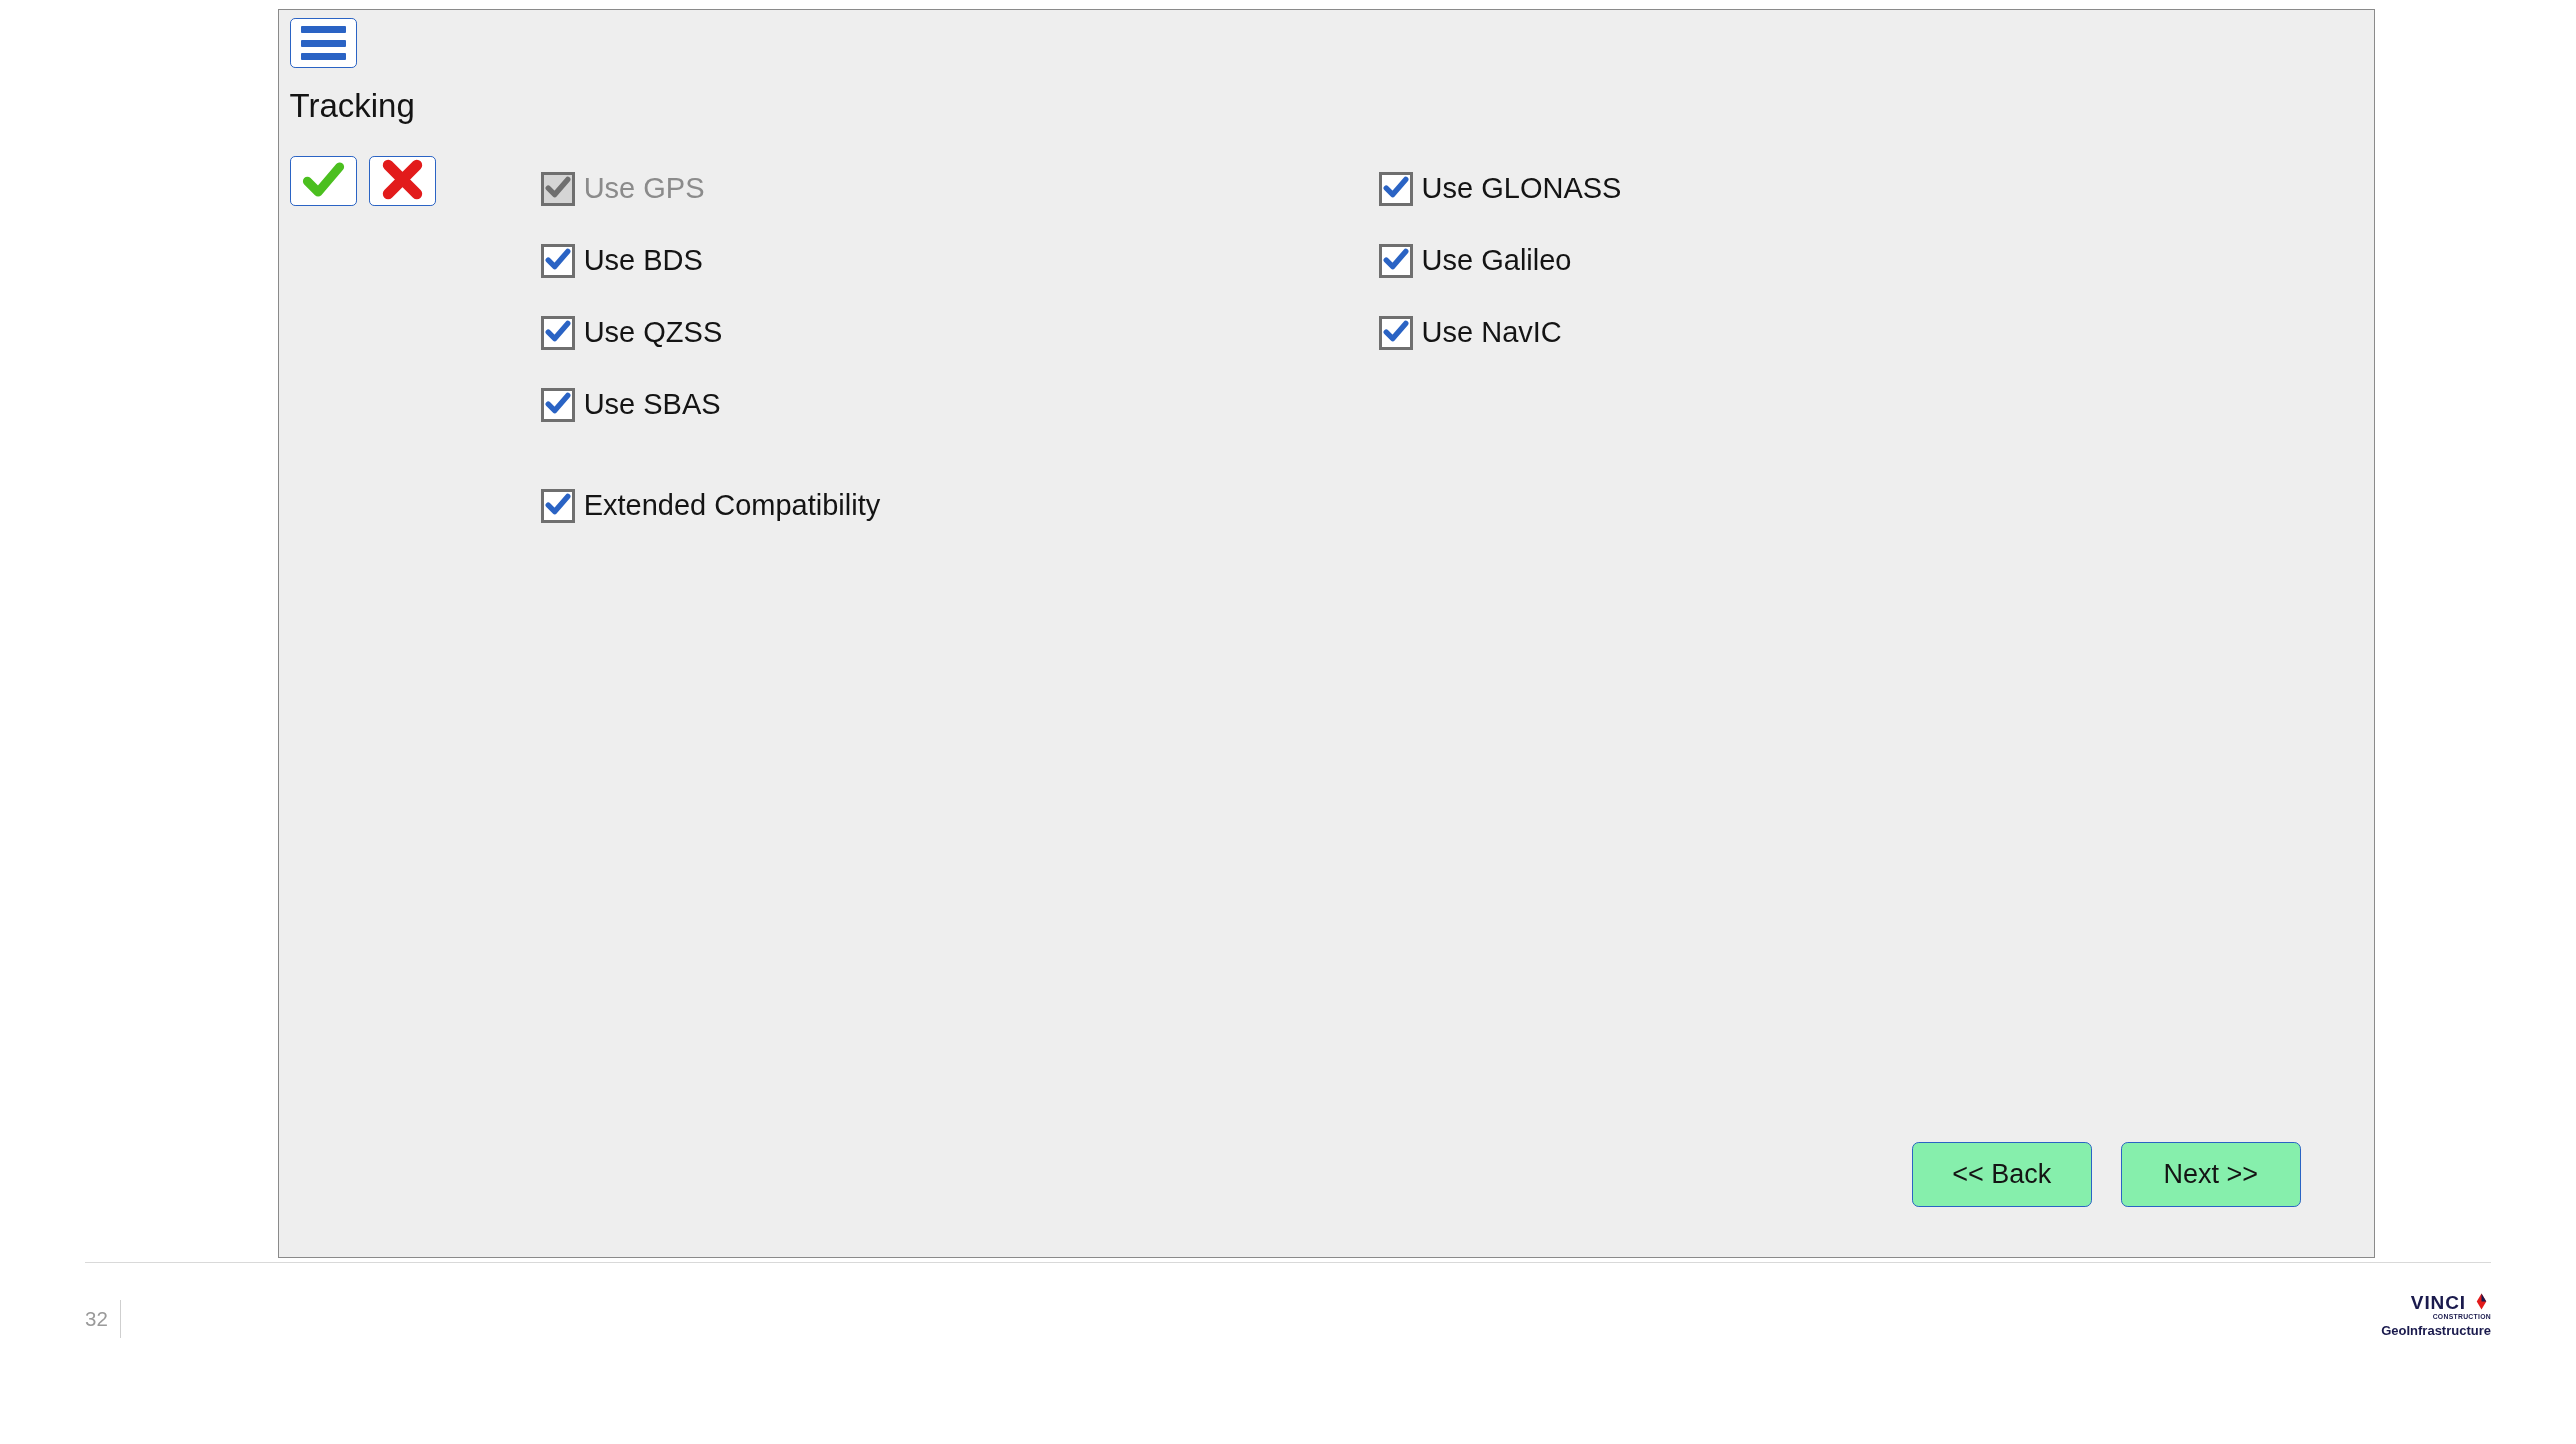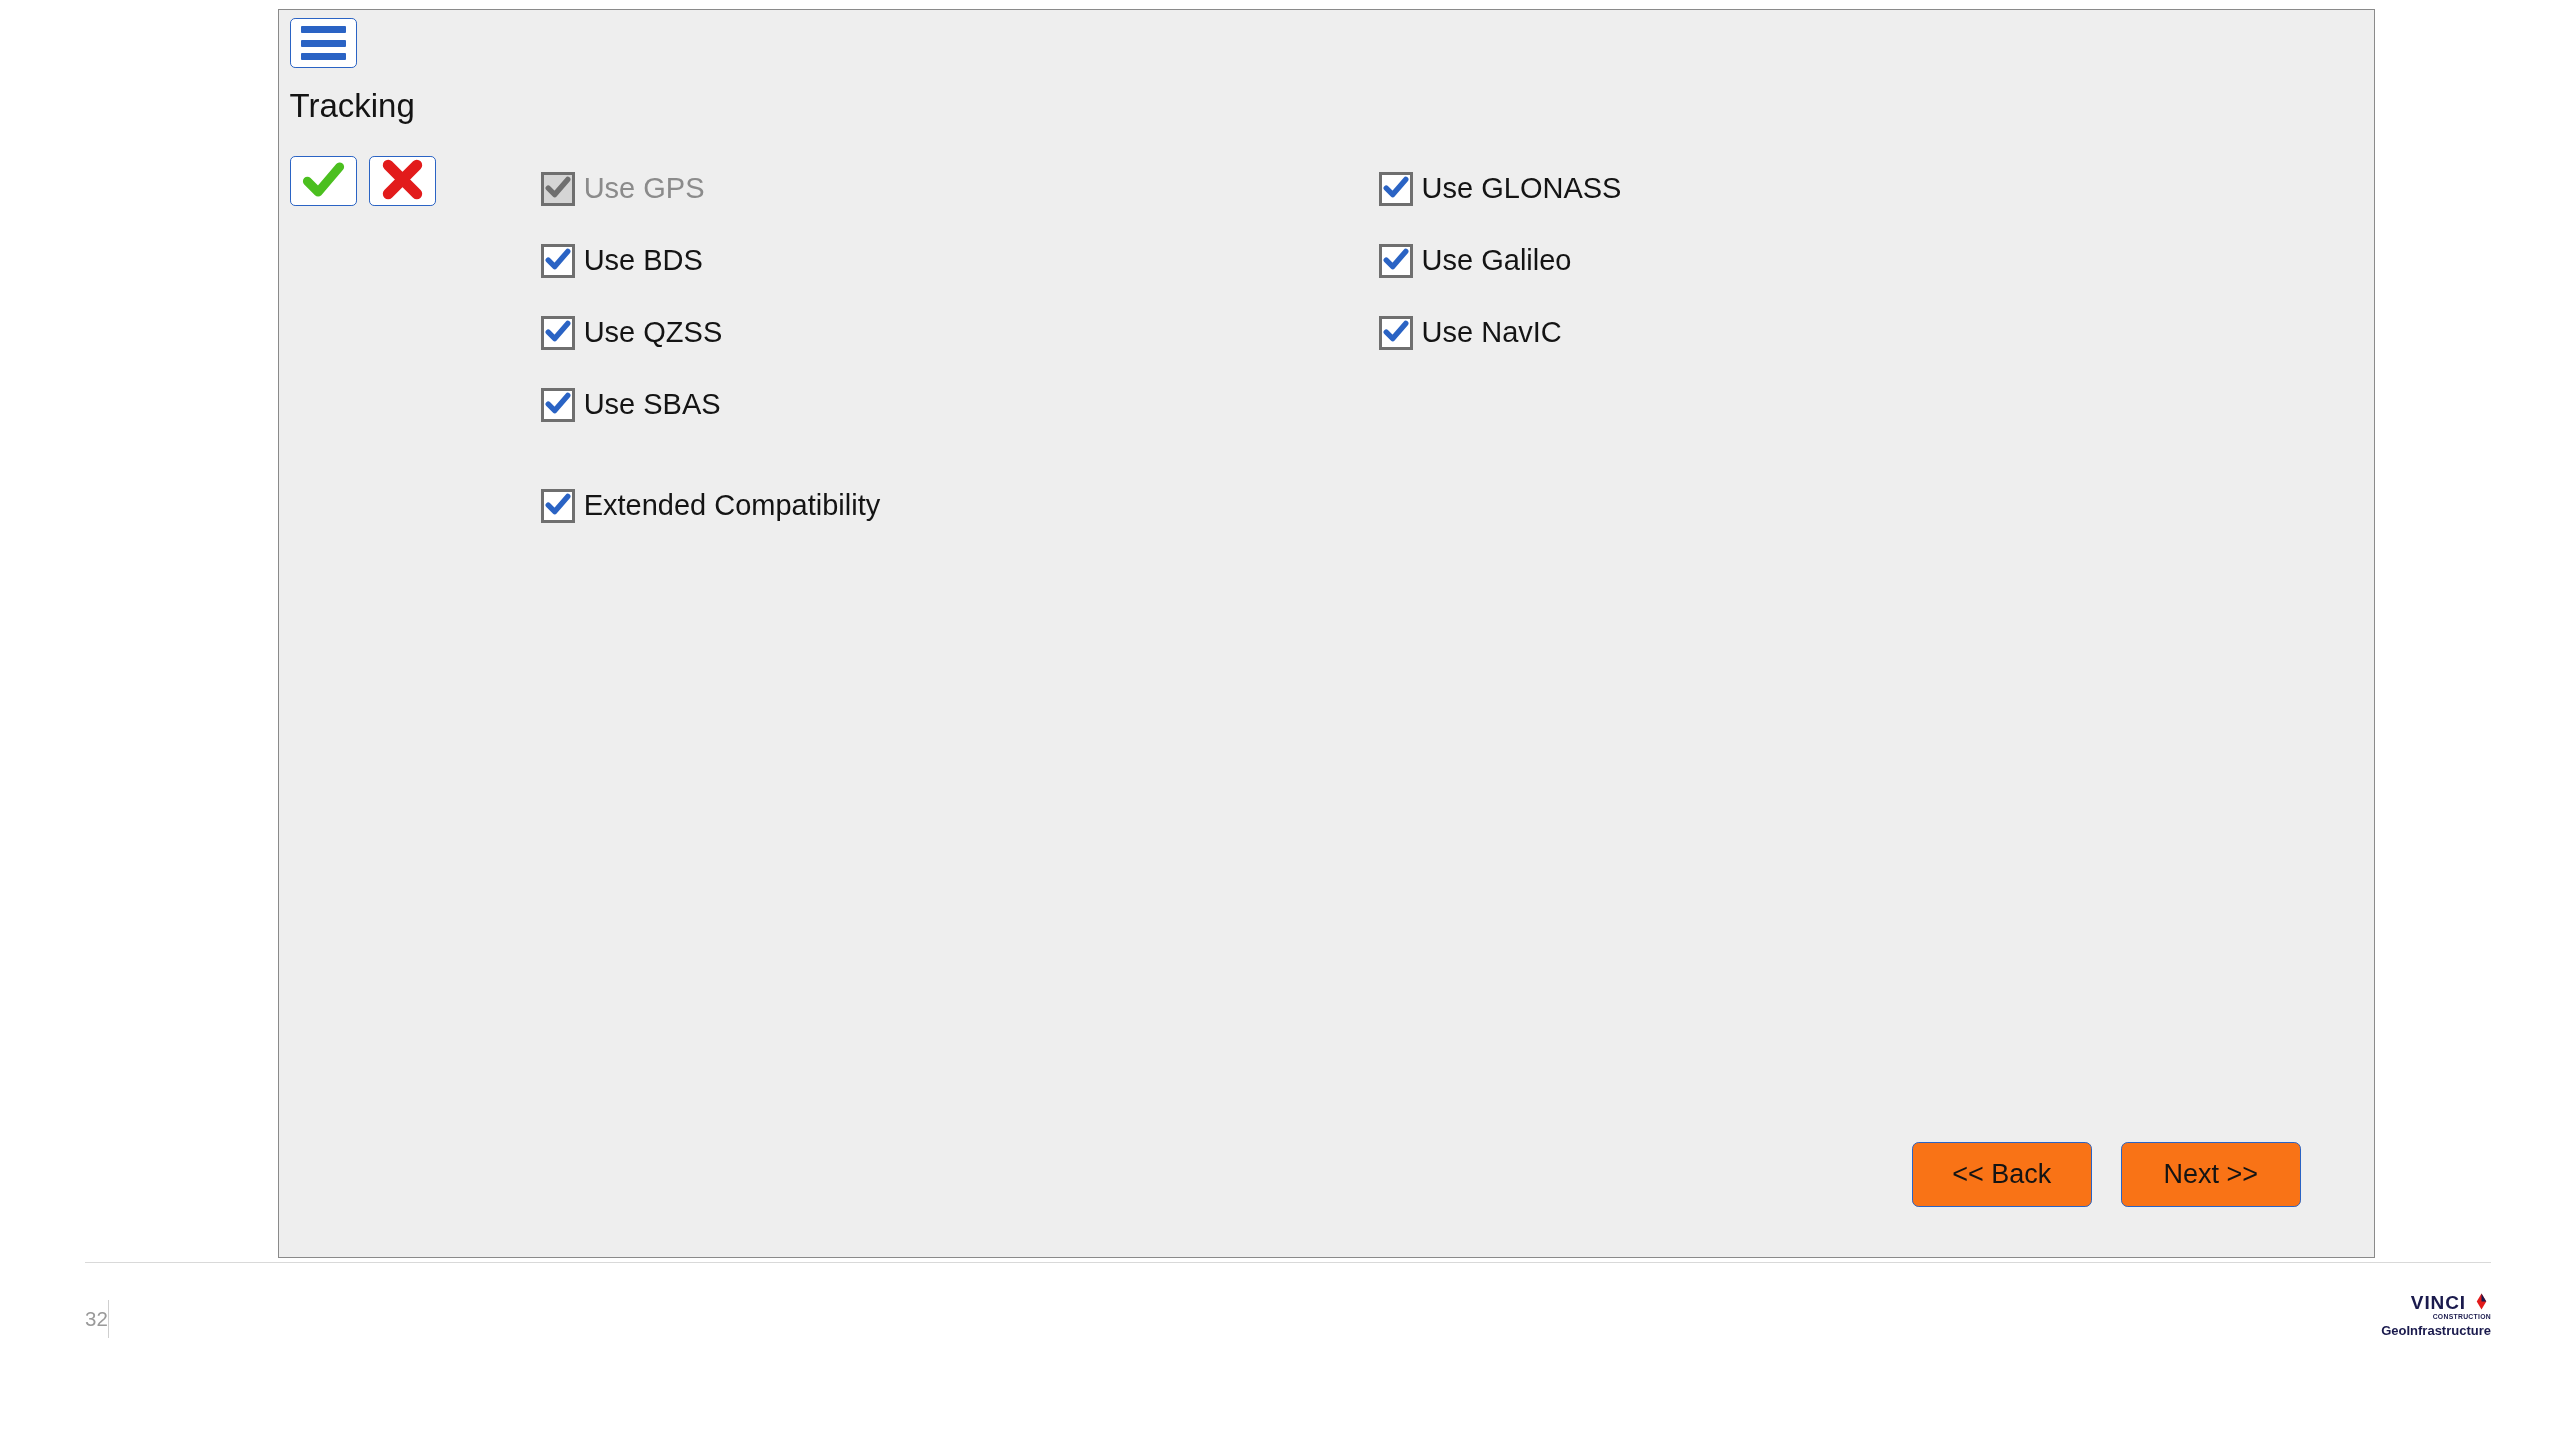--- a/index.html
+++ b/index.html
@@ -110,21 +110,21 @@
       right: 3.5%;
       bottom: 4%;
       display: flex;
       gap: 29px;
     }
     .nav-btn {
       min-width: 180px;
       height: 65px;
       border: 1.7px solid #2a63c4;
       border-radius: 6.8px;
-      background: #f97316;
+      background: #86efac;
       font-size: 27px;
       color: #141414;
       display: flex;
       align-items: center;
       justify-content: center;
       cursor: pointer;
       padding: 0 18px;
     }
 
     
@@ -135,20 +135,21 @@
       width: 93.4%;
       height: 0;
       border-top: 0.9px solid #d9d9d9;
     }
     .page-num {
       position: absolute;
       left: 3.3%;
       top: 90%;
       font-size: 20.5px;
       color: #9a9a9a;
+      padding-right: 12px;
       border-right: 1.7px solid #cfcfcf;
       line-height: 38px;
     }
     .brand {
       position: absolute;
       right: 3.3%;
       top: 89.5%;
       text-align: right;
     }
     .brand-top {

